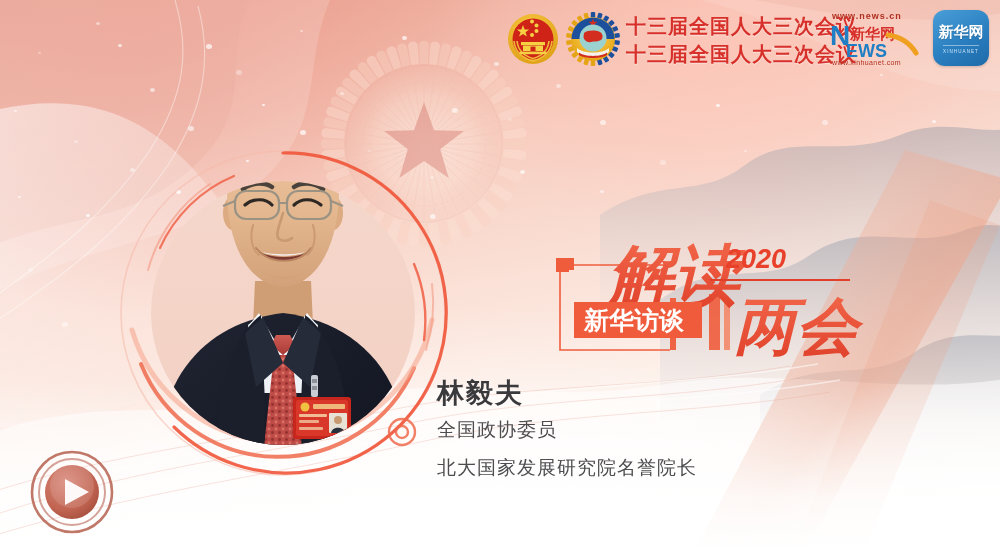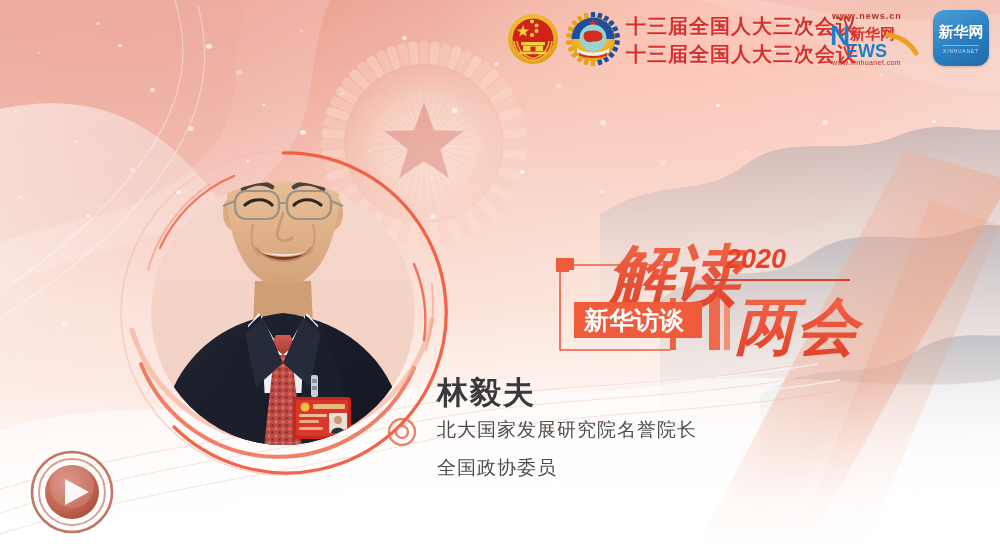--- a/index.html
+++ b/index.html
@@ -99,21 +99,21 @@
   }
   .photo-inner { position:absolute; left:-38px; top:-118px; width:340px; height:470px; }
 
   
   .title-lockup { position:absolute; left:552px; top:222px; width:320px; height:145px; }
   .title-svg { position:absolute; inset:0; width:320px; height:145px; }
 
   
   .speaker { position:absolute; left:437px; top:376px; }
   .sp-name {
-    font-size:31px; font-weight:bold; color:#3a3a3c;
+    font-size:27px; font-weight:bold; color:#3a3a3c;
     letter-spacing:2px; line-height:34px;
   }
   .sp-line {
     font-size:19px; color:#4d4d50;
     letter-spacing:1px; line-height:36px;
     margin-top:2px;
   }
 
   
   .play-btn {
@@ -796,22 +796,22 @@
 
       <text x="182" y="126" font-family="DejaVu Sans, sans-serif" font-size="62" font-weight="bold" font-style="italic" fill="url(#gChar)">两会</text>
 
       <rect x="22" y="80" width="128" height="36" fill="#f05b3c"></rect>
       <text x="32" y="107" font-family="DejaVu Sans, sans-serif" font-size="25" font-weight="bold" fill="#ffffff">新华访谈</text>
     </svg>
   </div>
 
   <div class="speaker">
     <div class="sp-name">林毅夫</div>
+    <div class="sp-line">全国政协委员</div>
     <div class="sp-line">北大国家发展研究院名誉院长</div>
-    <div class="sp-line">全国政协委员</div>
   </div>
 
   <div class="play-btn">
     <svg viewBox="0 0 84 84">
       <defs>
         <radialGradient id="gPlay" cx="38%" cy="32%" r="72%">
           <stop offset="0%" stop-color="#d9897a"></stop>
           <stop offset="70%" stop-color="#c26552"></stop>
           <stop offset="100%" stop-color="#a9513f"></stop>
         </radialGradient>

